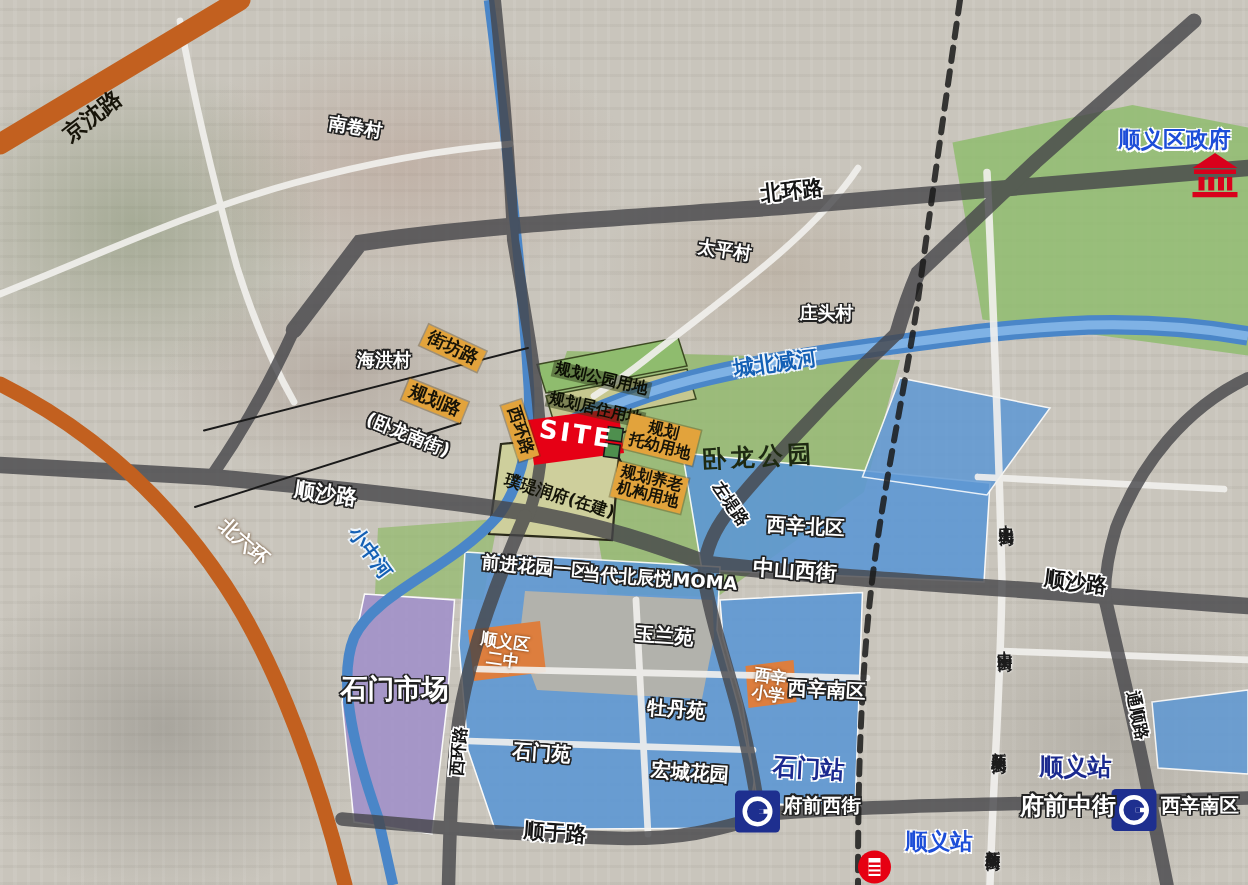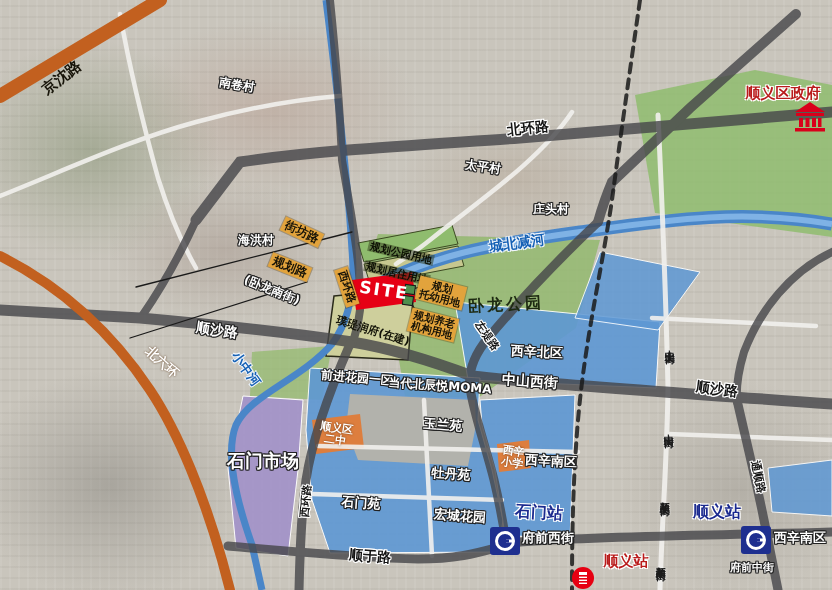--- a/index.html
+++ b/index.html
@@ -15,21 +15,21 @@
   .lbl{position:absolute;z-index:10;white-space:nowrap;line-height:1.05;
        transform:translate(-50%,-50%) rotate(var(--r,0deg));}
   .white-out{color:#fff;font-weight:bold;
     text-shadow:-1px -1px 0 #222,1px -1px 0 #222,-1px 1px 0 #222,1px 1px 0 #222,0 -1px 0 #222,0 1px 0 #222,-1px 0 0 #222,1px 0 0 #222;}
   .black-out{color:#141414;font-weight:bold;
     text-shadow:-1px -1px 0 #fff,1px -1px 0 #fff,-1px 1px 0 #fff,1px 1px 0 #fff,0 -1px 0 #fff,0 1px 0 #fff,-1px 0 0 #fff,1px 0 0 #fff;}
   .river-blue{color:#1460b5;font-weight:bold;
     text-shadow:-1px -1px 0 #eef4fb,1px -1px 0 #eef4fb,-1px 1px 0 #eef4fb,1px 1px 0 #eef4fb;}
   .station{color:#1b2a8f;font-weight:bold;
     text-shadow:-1px -1px 0 #fff,1px -1px 0 #fff,-1px 1px 0 #fff,1px 1px 0 #fff;}
-  .red-out{color:#b91c1c;font-weight:bold;
+  .red-out{color:#1d4ed8;font-weight:bold;
     text-shadow:-1px -1px 0 #fff,1px -1px 0 #fff,-1px 1px 0 #fff,1px 1px 0 #fff;}
   .badge{background:#e2a33c;color:#161308;font-weight:bold;padding:1px 3px;
          box-shadow:0 0 0 1px rgba(90,60,10,.35);}
   .badge.center{text-align:center;}
   .dark-label{background:rgba(52,62,28,.5);color:#0c0f04;font-weight:bold;padding:0 2px;}
   .on-orange{color:#161308;font-weight:bold;}
   .orange-block-text{color:#fff;font-weight:bold;text-align:center;
     text-shadow:0 0 2px rgba(60,30,0,.8);}
   .site-text{color:#fff;font-weight:bold;letter-spacing:2px;}
   .v-upright{writing-mode:vertical-rl;text-orientation:upright;letter-spacing:1px;
@@ -208,21 +208,21 @@
   <div class="lbl white-out" style="left:551px;top:461px;--r:3deg;font-size:13px;">西辛南区</div>
   <div class="lbl white-out" style="left:361px;top:503px;--r:4deg;font-size:13px;">石门苑</div>
   <div class="lbl white-out" style="left:460px;top:516px;--r:4deg;font-size:13px;">宏城花园</div>
   <div class="lbl black-out" style="left:306px;top:501px;--r:-85deg;font-size:11px;">西环路</div>
   <div class="lbl black-out" style="left:370px;top:556px;--r:4deg;font-size:14px;">顺于路</div>
 
   <div class="lbl station" style="left:539px;top:513px;--r:3deg;font-size:16px;">石门站</div>
   <div class="lbl white-out" style="left:548px;top:538px;font-size:13px;">府前西街</div>
   <div class="lbl red-out" style="left:626px;top:562px;font-size:15px;">顺义站</div>
   <div class="lbl station" style="left:717px;top:512px;font-size:16px;">顺义站</div>
-  <div class="lbl white-out" style="left:752px;top:538px;font-size:11px;margin-top:30px;">府前中街</div>
+  <div class="lbl white-out" style="left:712px;top:538px;font-size:16px;">府前中街</div>
   <div class="lbl white-out" style="left:800px;top:538px;font-size:13px;">西辛南区</div>
 
   <div class="lbl v-upright" style="left:669px;top:344px;font-size:10px;">中山北大街</div>
   <div class="lbl v-upright" style="left:668px;top:428px;font-size:10px;">中山南大街</div>
   <div class="lbl v-upright" style="left:664px;top:496px;font-size:10px;">新顺北大街</div>
   <div class="lbl v-upright" style="left:660px;top:561px;font-size:10px;">新顺南大街</div>
   <div class="lbl black-out" style="left:758px;top:477px;--r:78deg;font-size:11px;">通顺路</div>
 
 </div>
 

